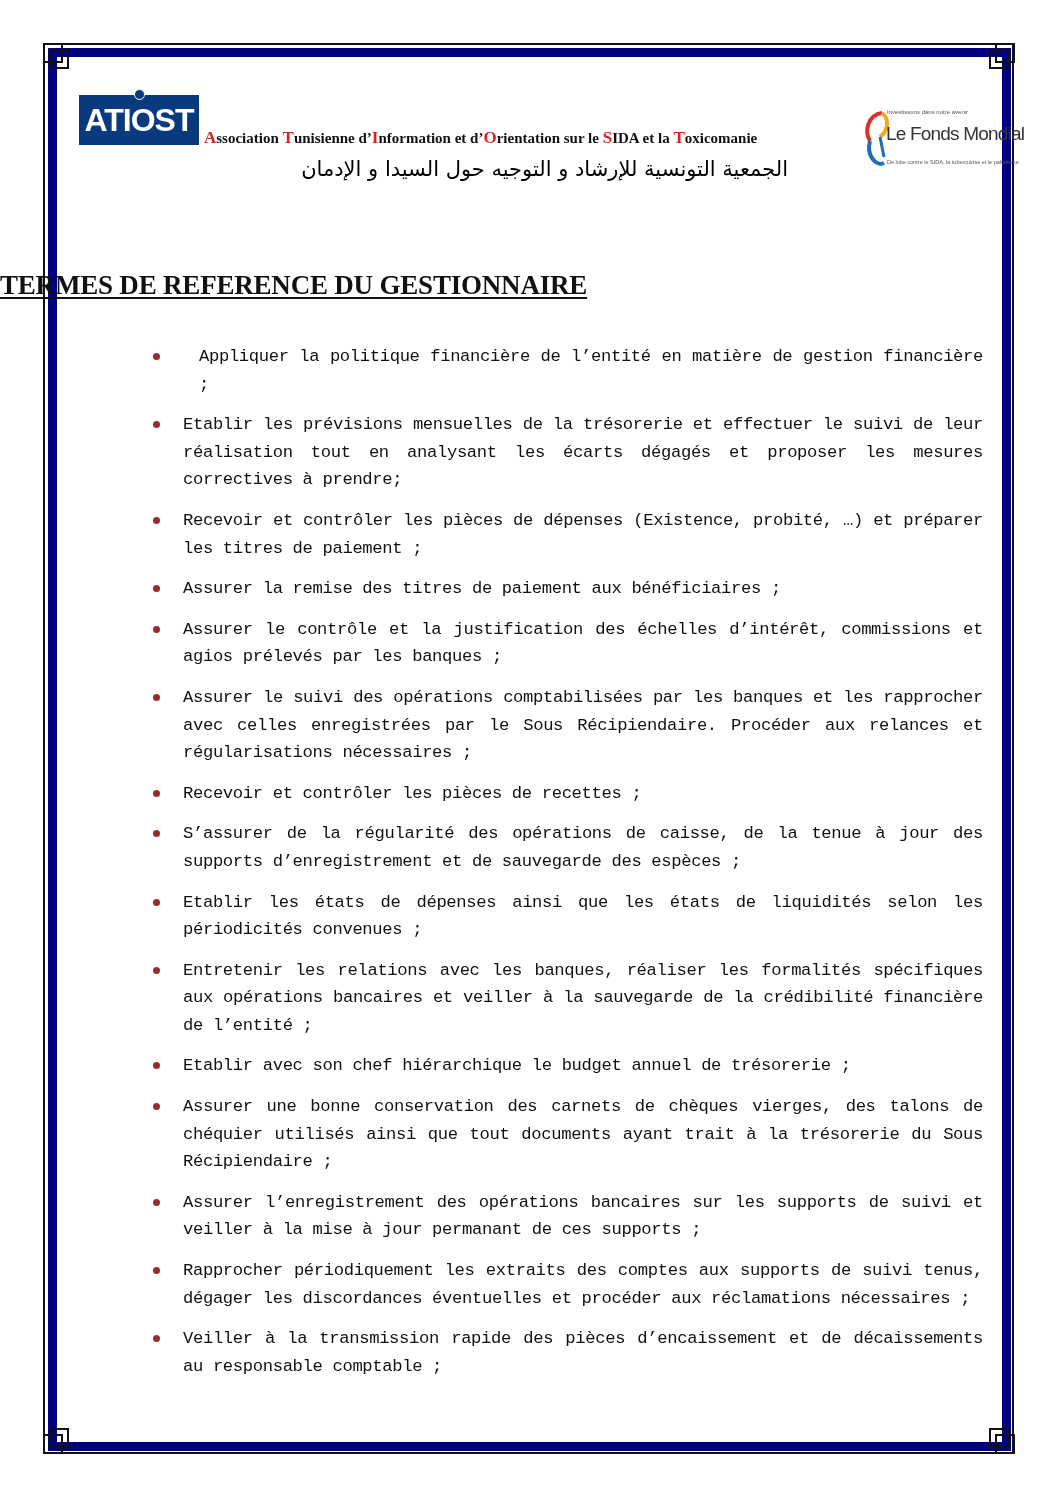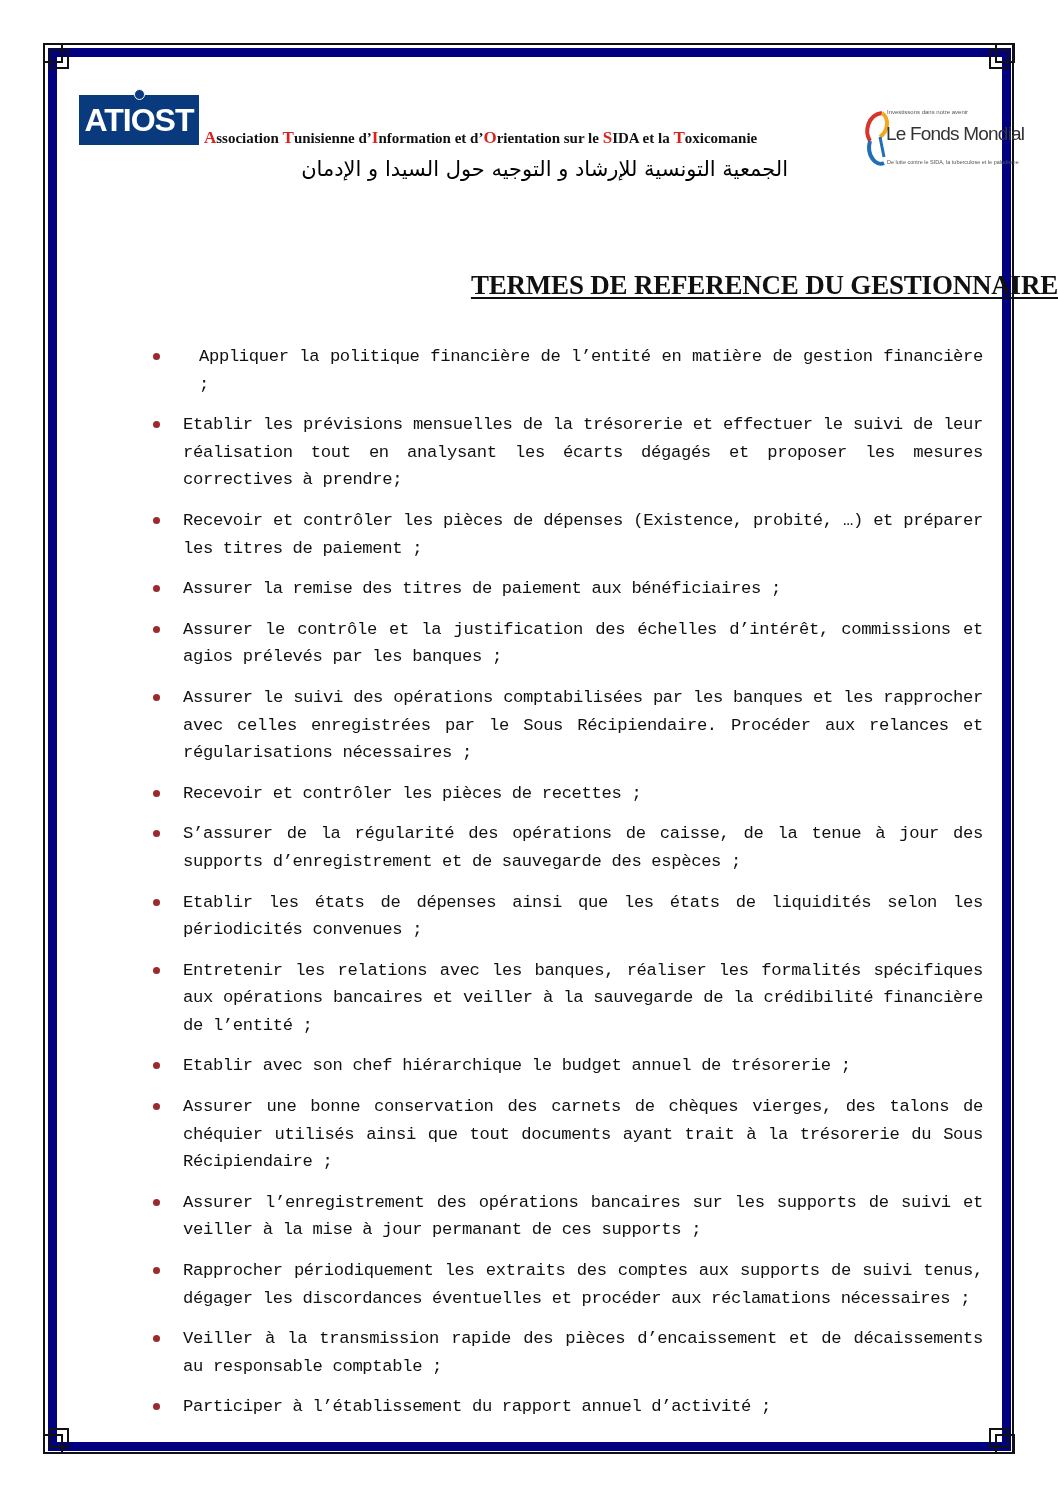--- a/index.html
+++ b/index.html
@@ -20,21 +20,21 @@
   .assoc-line .cap { color:#d8231f; font-size:17px; }
   .arabic-line { position:absolute; left:316px; top:157px; width:472px; font-family:"DejaVu Sans", sans-serif; font-size:21px; color:#000; direction:rtl; text-align:left; white-space:nowrap; }
 
   .fonds { position:absolute; left:860px; top:107px; width:130px; height:70px; }
   .fonds .swirl { position:absolute; left:2px; top:2px; width:28px; height:62px; }
   .fonds .tagline-top { position:absolute; left:27px; top:2px; font-size:6px; color:#555; white-space:nowrap; }
   .fonds .name { position:absolute; left:26px; top:16px; font-size:19px; color:#333; letter-spacing:-0.8px; white-space:nowrap; font-family:"Liberation Sans", sans-serif; }
   .fonds .tagline-bot { position:absolute; left:27px; top:52px; font-size:5.5px; color:#555; white-space:nowrap; }
 
   
-  .title { position:absolute; left:0; width:1058px; top:270px; text-align:right; font-family:"Liberation Serif", serif; font-weight:bold; font-size:27px; color:#111; text-decoration:underline; text-underline-offset:3px; letter-spacing:-0.2px; }
+  .title { position:absolute; left:0; width:1058px; top:270px; text-align:left; font-family:"Liberation Serif", serif; font-weight:bold; font-size:27px; color:#111; text-decoration:underline; text-underline-offset:3px; letter-spacing:-0.2px; }
 
   
   .list { position:absolute; left:150px; top:343px; width:833px; margin:0; padding:0; list-style:none; }
   .item { position:relative; padding-left:33px; font-family:Liberation Mono, monospace; font-size:17.2px; line-height:27.6px; color:#111; text-align:justify; margin-bottom:13px; letter-spacing:-0.35px; }
   .item.first { padding-left:49px; }
   .bullet { position:absolute; left:3px; top:10px; width:7px; height:7px; border-radius:50%; background:#9b2a2f; }
 </style>
 </head>
 <body>
 
@@ -84,14 +84,13 @@
     <li class="item"><span class="bullet"></span><span>Assurer le suivi des opérations comptabilisées par les banques et les rapprocher avec celles enregistrées par le Sous Récipiendaire. Procéder aux relances et régularisations nécessaires ;</span></li>
     <li class="item"><span class="bullet"></span><span>Recevoir et contrôler les pièces de recettes ;</span></li>
     <li class="item"><span class="bullet"></span><span>S’assurer de la régularité des opérations de caisse, de la tenue à jour des supports d’enregistrement et de sauvegarde des espèces ;</span></li>
     <li class="item"><span class="bullet"></span><span>Etablir les états de dépenses ainsi que les états de liquidités selon les périodicités convenues ;</span></li>
     <li class="item"><span class="bullet"></span><span>Entretenir les relations avec les banques, réaliser les formalités spécifiques aux opérations bancaires et veiller à la sauvegarde de la crédibilité financière de l’entité ;</span></li>
     <li class="item"><span class="bullet"></span><span>Etablir avec son chef hiérarchique le budget annuel de trésorerie ;</span></li>
     <li class="item"><span class="bullet"></span><span>Assurer une bonne conservation des carnets de chèques vierges, des talons de chéquier utilisés ainsi que tout documents ayant trait à la trésorerie du Sous Récipiendaire ;</span></li>
     <li class="item"><span class="bullet"></span><span>Assurer l’enregistrement des opérations bancaires sur les supports de suivi et veiller à la mise à jour permanant de ces supports ;</span></li>
     <li class="item"><span class="bullet"></span><span>Rapprocher périodiquement les extraits des comptes aux supports de suivi tenus, dégager les discordances éventuelles et procéder aux réclamations nécessaires ;</span></li>
     <li class="item"><span class="bullet"></span><span>Veiller à la transmission rapide des pièces d’encaissement et de décaissements au responsable comptable ;</span></li>
-    <li class="item"><span class="bullet"></span><span>Participer à l’établissement du rapport annuel d’activité ;</span></li>
   </ul>
 
 </body></html>

